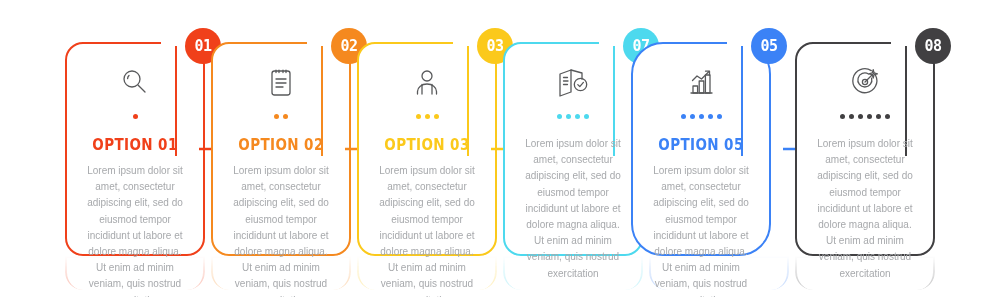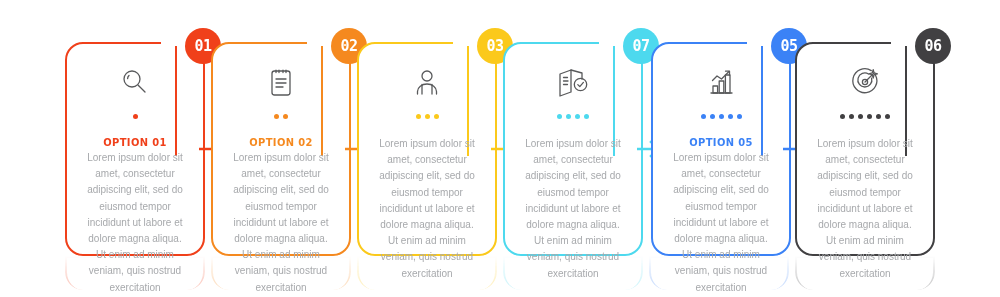--- a/index.html
+++ b/index.html
@@ -74,24 +74,24 @@
   }
   .dots i{
     display:block;
     width:5px;height:5px;border-radius:50%;
     background:var(--c);
   }
 
   .title{
     font-family:"DejaVu Sans Condensed","Liberation Sans", sans-serif;
     font-weight:bold;
-    font-size:11px;
+    font-size:15px;
     letter-spacing:0.4px;
     color:var(--c);
-    margin-bottom:1px;
+    margin-bottom:9px;
     white-space:nowrap;
   }
   .body{
     font-size:10px;
     line-height:1.62;
     color:#a7a9ac;
     padding:0 6px;
   }
 
   
@@ -196,20 +196,21 @@
             <circle cx="17" cy="11" r="5"></circle>
             <path d="M7.5 29v-2.5c0-4.2 4.2-7.5 9.5-7.5s9.5 3.3 9.5 7.5V29"></path>
             <path d="M12 19.5v9.5M22 19.5v9.5"></path>
           </svg>
         </div>
       <div class="dots">
           <i></i>
           <i></i>
           <i></i>
         </div>
+      <div class="title">OPTION 03</div>
       <div class="body">Lorem ipsum dolor sit amet, consectetur adipiscing elit, sed do eiusmod tempor incididunt ut labore et dolore magna aliqua. Ut enim ad minim veniam, quis nostrud exercitation</div>
     </div>
     </div>
     <div class="arrow" style="left: 491px;">
       <svg width="30" height="22" viewBox="0 0 30 22" fill="none" stroke="#FBC91B" stroke-width="2.5" stroke-linecap="square" stroke-linejoin="miter">
     <path d="M0 11 H20"></path>
         <path d="M14 4 L21.5 11 L14 18"></path>
       </svg>
     </div>
     <div class="reflection" style="left: 503px; --c: #4DD9EE;"></div>
@@ -238,21 +239,21 @@
       <div class="body">Lorem ipsum dolor sit amet, consectetur adipiscing elit, sed do eiusmod tempor incididunt ut labore et dolore magna aliqua. Ut enim ad minim veniam, quis nostrud exercitation</div>
     </div>
     </div>
     <div class="arrow" style="left: 637px;">
       <svg width="30" height="22" viewBox="0 0 30 22" fill="none" stroke="#4DD9EE" stroke-width="2.5" stroke-linecap="square" stroke-linejoin="miter">
     <path d="M0 11 H20"></path>
         <path d="M14 4 L21.5 11 L14 18"></path>
       </svg>
     </div>
     <div class="reflection" style="left: 649px; --c: #3B82F6;"></div>
-    <div class="card" style="left: 651px; --c: #3B82F6;">
+    <div class="card" style="left: 631px; border-radius: 32px; --c: #3B82F6;">
     <div class="notch"></div>
     <div class="stem"></div>
     <div class="badge">
       <span>05</span>
     </div>
     <div class="inner">
       <div class="icon">
           <svg width="34" height="34" viewBox="0 0 34 34" fill="none" stroke="#58595B" stroke-width="1.3" stroke-linecap="round" stroke-linejoin="round">
             <path d="M7 28 H28"></path>
             <rect x="9" y="21" width="4.6" height="7"></rect>
@@ -277,21 +278,21 @@
       <svg width="30" height="22" viewBox="0 0 30 22" fill="none" stroke="#3B82F6" stroke-width="2.5" stroke-linecap="square" stroke-linejoin="miter">
     <path d="M0 11 H20"></path>
         <path d="M14 4 L21.5 11 L14 18"></path>
       </svg>
     </div>
     <div class="reflection" style="left: 795px; --c: #414042;"></div>
     <div class="card" style="left: 795px; --c: #414042;">
     <div class="notch"></div>
     <div class="stem"></div>
     <div class="badge">
-      <span>06</span>
+      <span>08</span>
     </div>
     <div class="inner">
       <div class="icon">
           <svg width="34" height="34" viewBox="0 0 34 34" fill="none" stroke="#58595B" stroke-width="1.3" stroke-linecap="round" stroke-linejoin="round">
             <path d="M27.5 10.2a12 12 0 1 1-4.2-4.6"></path>
             <path d="M23.6 13.1a7 7 0 1 1-3.1-4.1"></path>
             <circle cx="17" cy="17" r="2.6"></circle>
             <path d="M17 17 L26 8"></path>
             <path d="M25.2 4.6l.9 3.3 3.3.9-3.3.9-.9 3.3-.9-3.3-3.3-.9 3.3-.9z"></path>
           </svg>

